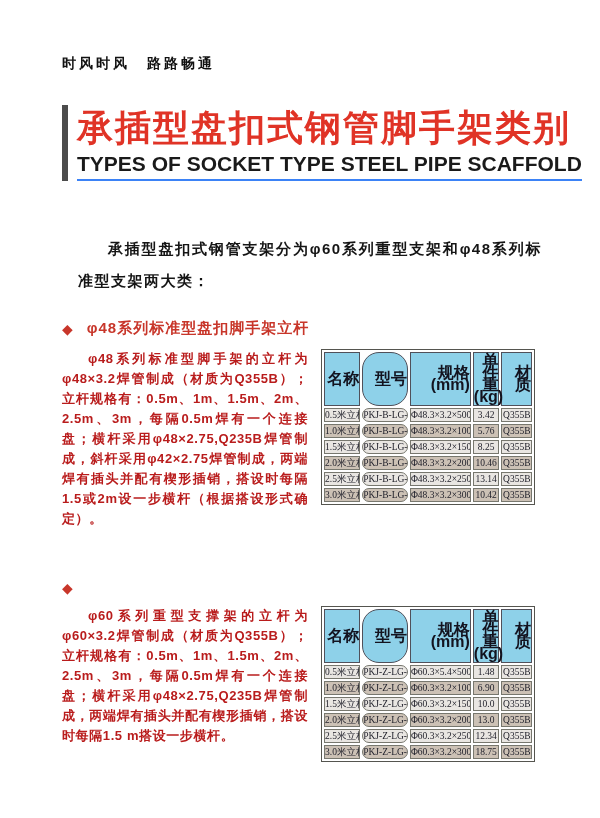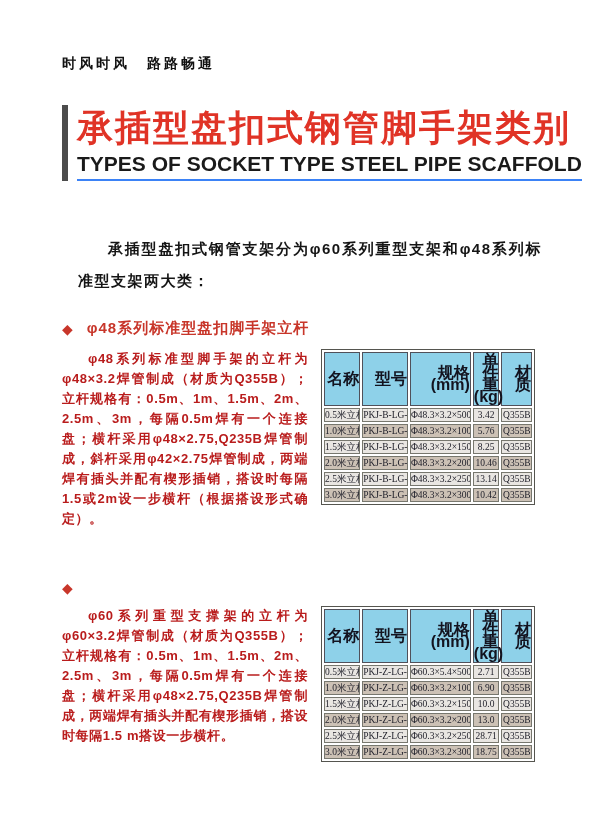--- a/index.html
+++ b/index.html
@@ -70,21 +70,21 @@
   .spec-table td{
     border:1px solid #77776e;
     font-family:"Liberation Serif","DejaVu Serif",serif;
     font-size:9.5px;color:#22222c;
     text-align:center;vertical-align:middle;
     padding:0;height:12px;line-height:12px;white-space:nowrap;overflow:hidden;
   }
   .spec-table tbody tr:nth-child(odd) td{background:#e9e6e2;}
   .spec-table tbody tr:nth-child(even) td{background:#ccc1b5;}
   .spec-table th:nth-child(1),.spec-table td:nth-child(1){width:18%;}
-  .spec-table th:nth-child(2),.spec-table td:nth-child(2){width:23%;}
+  .spec-table th:nth-child(2),.spec-table td:nth-child(2){width:23%;border-radius:17px;}
   .spec-table th:nth-child(3),.spec-table td:nth-child(3){width:31%;}
   .spec-table th:nth-child(4),.spec-table td:nth-child(4){width:13%;}
   .spec-table th:nth-child(5),.spec-table td:nth-child(5){width:15%;}
 
   .section-2{margin-top:52px;}
 </style>
 </head>
 <body>
 
 <div class="page">
@@ -179,21 +179,21 @@
               <th>单件重
 (kg)</th>
               <th>材质</th>
             </tr>
           </thead>
         <tbody>
             <tr>
               <td>0.5米立杆</td>
               <td>PKJ-Z-LG-50</td>
               <td>Φ60.3×5.4×500</td>
-              <td>2.71</td>
+              <td>1.48</td>
               <td>Q355B</td>
             </tr>
             <tr>
               <td>1.0米立杆</td>
               <td>PKJ-Z-LG-100</td>
               <td>Φ60.3×3.2×1000</td>
               <td>6.90</td>
               <td>Q355B</td>
             </tr>
             <tr>
@@ -207,21 +207,21 @@
               <td>2.0米立杆</td>
               <td>PKJ-Z-LG-200</td>
               <td>Φ60.3×3.2×2000</td>
               <td>13.0</td>
               <td>Q355B</td>
             </tr>
             <tr>
               <td>2.5米立杆</td>
               <td>PKJ-Z-LG-250</td>
               <td>Φ60.3×3.2×2500</td>
-              <td>28.71</td>
+              <td>12.34</td>
               <td>Q355B</td>
             </tr>
             <tr>
               <td>3.0米立杆</td>
               <td>PKJ-Z-LG-300</td>
               <td>Φ60.3×3.2×3000</td>
               <td>18.75</td>
               <td>Q355B</td>
             </tr>
           </tbody>

